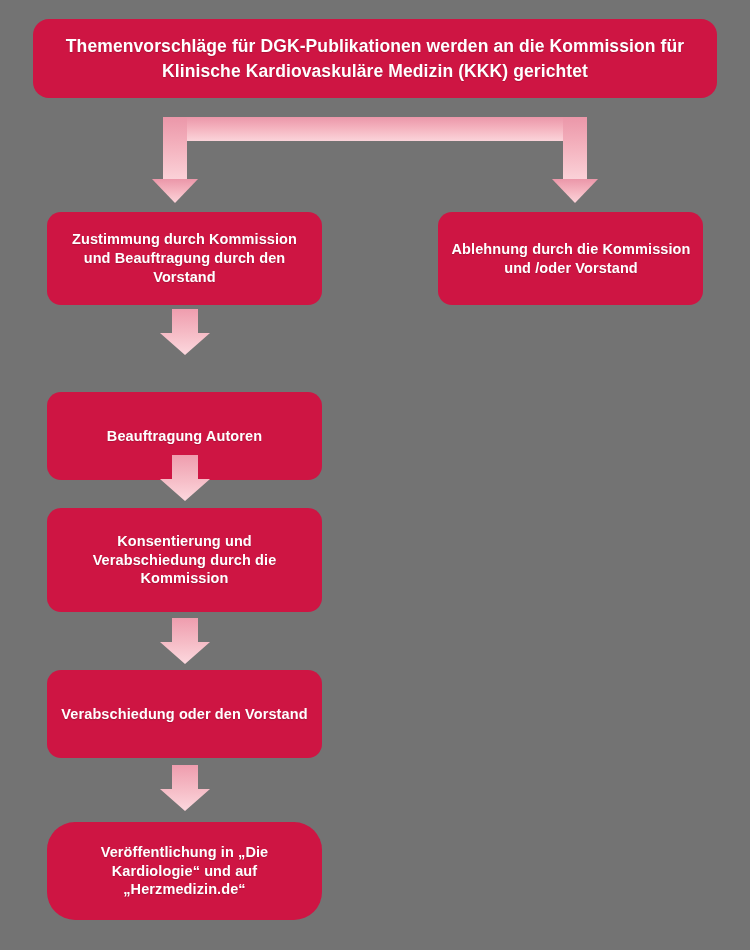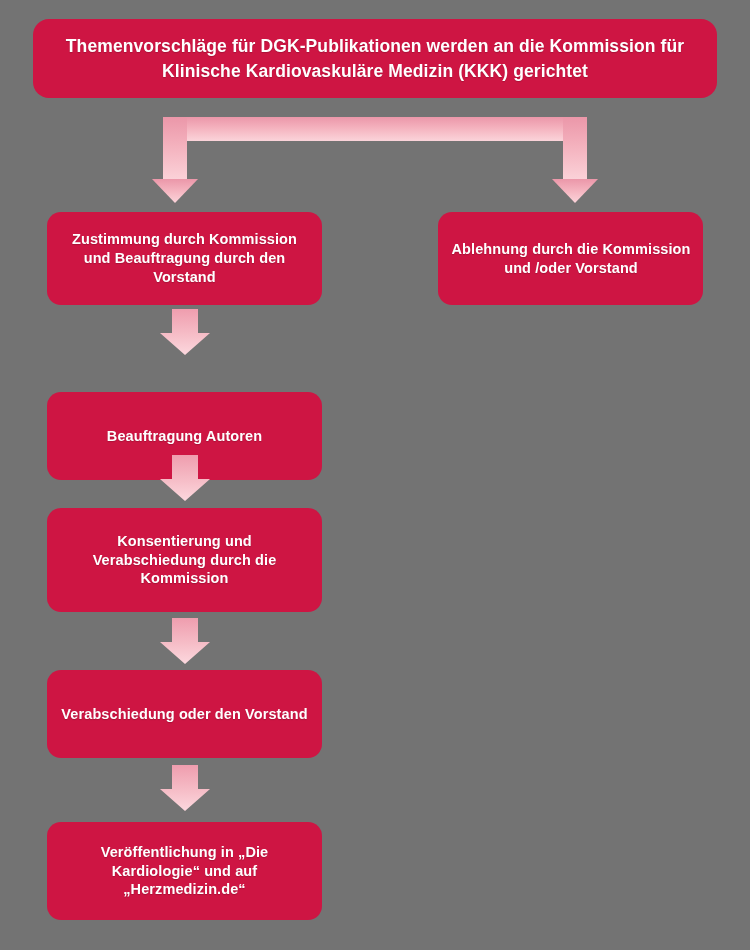--- a/index.html
+++ b/index.html
@@ -56,21 +56,21 @@
     font-size: 17.5px;
     line-height: 1.42;
     padding: 4px 26px;
   }
 
   
   .node--approve    { left: 47px; top: 212px; width: 275px; height: 93px;  font-size: 14.5px; }
   .node--authors    { left: 47px; top: 360px; width: 275px; height: 88px;  font-size: 14.5px; margin-top: 32px; }
   .node--consensus  { left: 47px; top: 508px; width: 275px; height: 104px; font-size: 14.5px; }
   .node--board      { left: 47px; top: 670px; width: 275px; height: 88px;  font-size: 14.5px; }
-  .node--publish    { left: 47px; top: 822px; width: 275px; height: 98px;  font-size: 14.5px; }
+  .node--publish    { left: 47px; top: 822px; width: 275px; height: 98px;  font-size: 14.5px; border-radius: 28px; }
 
   
   .node--reject     { left: 438px; top: 212px; width: 265px; height: 93px; font-size: 14.5px; padding-left: 13px; }
 
   
   .fork {
     position: absolute;
     left: 150px;
     top: 117px;
     width: 450px;

